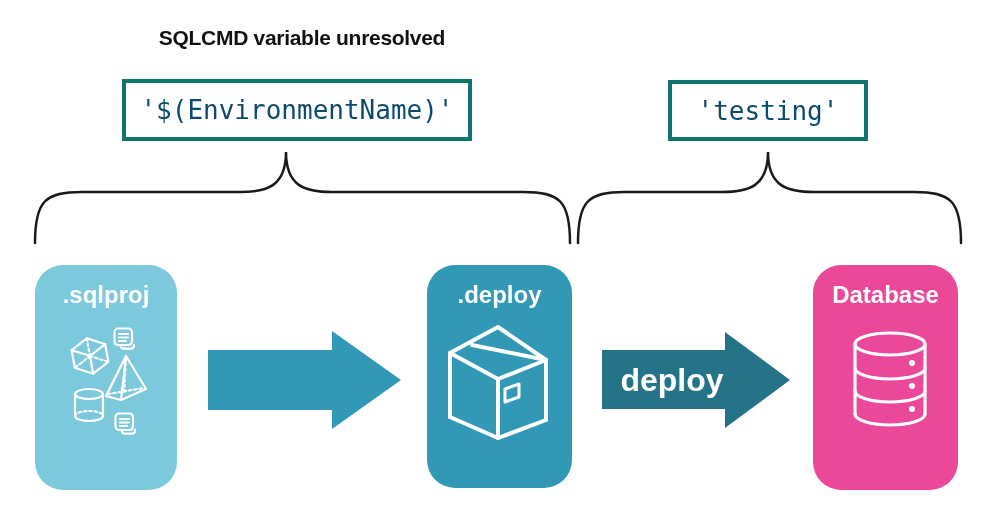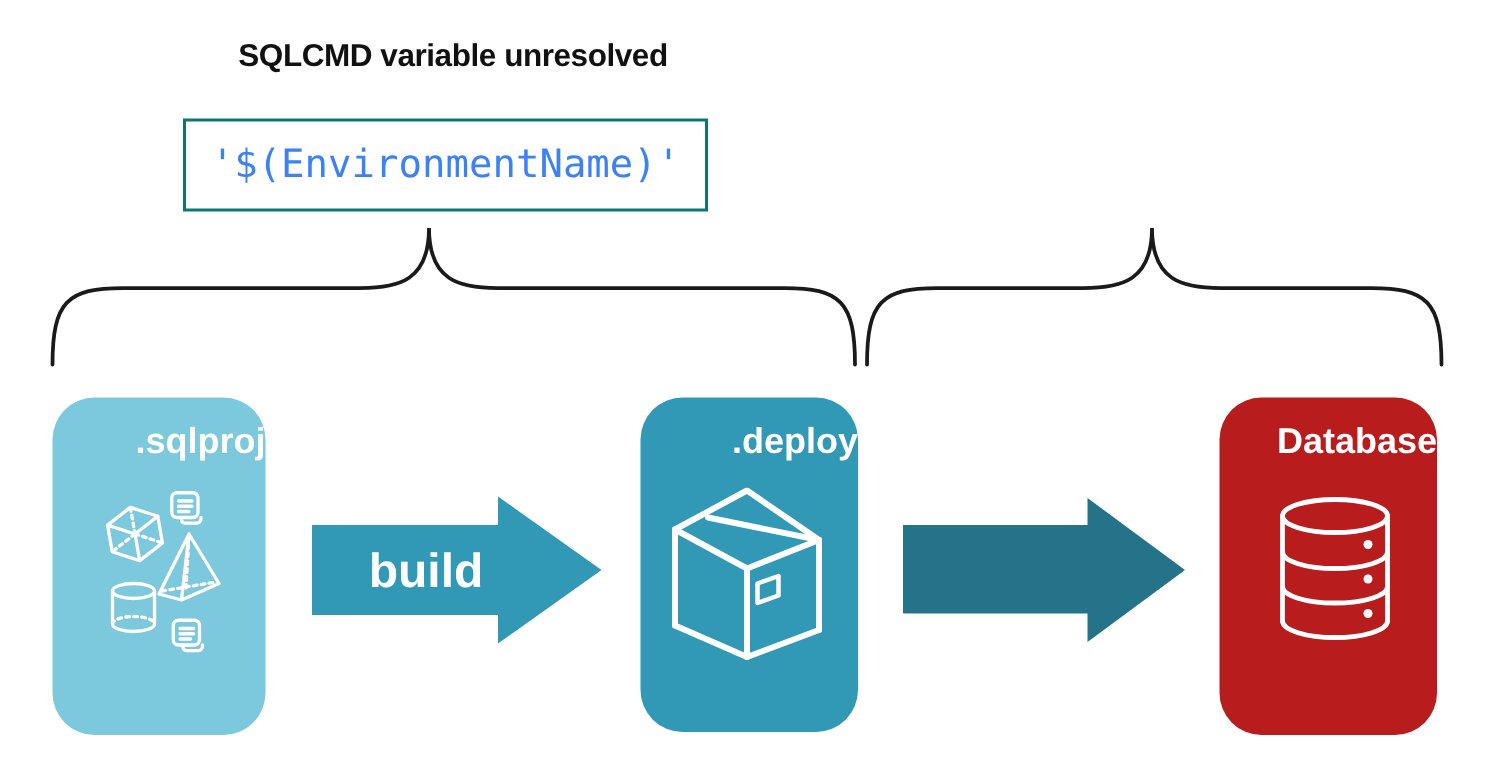--- a/index.html
+++ b/index.html
@@ -6,50 +6,51 @@
   .canvas{
     position:relative;width:1000px;height:522px;background:#ffffff;overflow:hidden;
     font-family:"Liberation Sans",sans-serif;
   }
   .abs{position:absolute;}
   .heading{
     font-size:21px;font-weight:bold;color:#111111;text-align:center;
     letter-spacing:-0.3px;
   }
   .codebox{
-    box-sizing:border-box;background:#ffffff;border:2px solid #0f766e;
+    box-sizing:border-box;background:#ffffff;border:4px solid #0f766e;
     display:flex;align-items:center;justify-content:center;
-    font-family:"DejaVu Sans Mono",monospace;font-size:26px;color:#3b82f6;
+    font-family:"DejaVu Sans Mono",monospace;font-size:26px;color:#0c4a6e;
     white-space:nowrap;
   }
   .node{
     box-sizing:border-box;border-radius:28px;display:flex;flex-direction:column;
-    align-items:flex-end;
+    align-items:center;
   }
   .node-sqlproj{background:#7cc8dc;}
   .node-dacpac{background:#3199b5;}
-  .node-database{background:#b91c1c;}
+  .node-database{background:#ec4899;}
   .node-label{
     margin-top:16px;font-size:24px;font-weight:bold;color:#ffffff;text-align:center;
   }
   .arrow-label{
     display:flex;align-items:center;justify-content:center;
     font-size:32px;font-weight:bold;color:#ffffff;white-space:nowrap;
   }
   svg{display:block;}
   .stroke-icon{fill:none;stroke:#ffffff;stroke-linecap:round;stroke-linejoin:round;}
 </style>
 </head>
 <body>
 
 <div class="canvas">
 
   <div class="abs heading" style="left:92px;top:26px;width:420px;">SQLCMD variable unresolved</div>
 
   <div class="abs codebox" style="left:122px;top:79px;width:350px;height:62px;">'$(EnvironmentName)'</div>
+  <div class="abs codebox" style="left:668px;top:80px;width:200px;height:61px;">'testing'</div>
 
   <svg class="abs" style="left:0;top:0;" width="1000" height="522" viewBox="0 0 1000 522">
     <path d="M 35 243 C 35 201 45 192 82 192 L 240 192 C 266 192 286 187 286 152 C 286 187 306 192 332 192 L 523 192 C 560 192 570 201 570 243" fill="none" stroke="#1a1a1a" stroke-width="2.5" stroke-linecap="round"></path>
     <path d="M 578 243 C 578 201 588 192 625 192 L 722 192 C 748 192 768 187 768 152 C 768 187 788 192 814 192 L 914 192 C 951 192 961 201 961 243" fill="none" stroke="#1a1a1a" stroke-width="2.5" stroke-linecap="round"></path>
   </svg>
 
   <div class="abs node node-sqlproj" style="left:35px;top:265px;width:142px;height:225px;">
     <div class="node-label">.sqlproj</div>
   </div>
   <svg class="abs" style="left:58px;top:318px;" width="100" height="122" viewBox="0 0 100 122">
@@ -80,38 +81,38 @@
       <path d="M17,98 A14,5 0 0 0 45,98"></path>
       <path d="M17,98 A14,5 0 0 1 45,98" stroke-dasharray="2.5,2.8"></path>
     </g>
 
     <use href="#scroll" x="55" y="93"></use>
   </svg>
 
   <svg class="abs" style="left:205px;top:328px;" width="200" height="104" viewBox="0 0 200 104">
     <polygon points="3,22 127,22 127,3 196,52 127,101 127,82 3,82" fill="#3199b5"></polygon>
   </svg>
-  <div class="abs arrow-label" style="left:219px;top:350px;width:130px;height:60px;">build</div>
 
   <div class="abs node node-dacpac" style="left:427px;top:265px;width:145px;height:223px;">
     <div class="node-label">.deploy</div>
   </div>
   <svg class="abs" style="left:448px;top:325px;" width="100" height="118" viewBox="0 0 100 118">
     <g class="stroke-icon" stroke-width="4">
       <path d="M50,2 L2,28 L50,54 L98,35 Z"></path>
       <path d="M24,20 L98,35"></path>
       <path d="M2,28 V92 M98,35 V95 M50,54 V113"></path>
       <path d="M2,92 L50,113 L98,95"></path>
       <path d="M57,64 L71,59 L71,72 L57,77 Z" stroke-width="3"></path>
     </g>
   </svg>
 
   <svg class="abs" style="left:600px;top:328px;" width="192" height="104" viewBox="0 0 192 104">
     <polygon points="2,22 125,22 125,4 190,52 125,100 125,81 2,81" fill="#247389"></polygon>
   </svg>
+  <div class="abs arrow-label" style="left:602px;top:350px;width:140px;height:60px;">deploy</div>
 
   <div class="abs node node-database" style="left:813px;top:265px;width:145px;height:225px;">
     <div class="node-label">Database</div>
   </div>
   <svg class="abs" style="left:851px;top:330px;" width="78" height="100" viewBox="0 0 78 100">
     <g class="stroke-icon" stroke-width="3.2">
       <ellipse cx="39" cy="14" rx="35" ry="11"></ellipse>
       <path d="M4,14 V84 M74,14 V84"></path>
       <path d="M4,84 A35,11 0 0 0 74,84"></path>
       <path d="M4,38 A35,11 0 0 0 74,38"></path>

